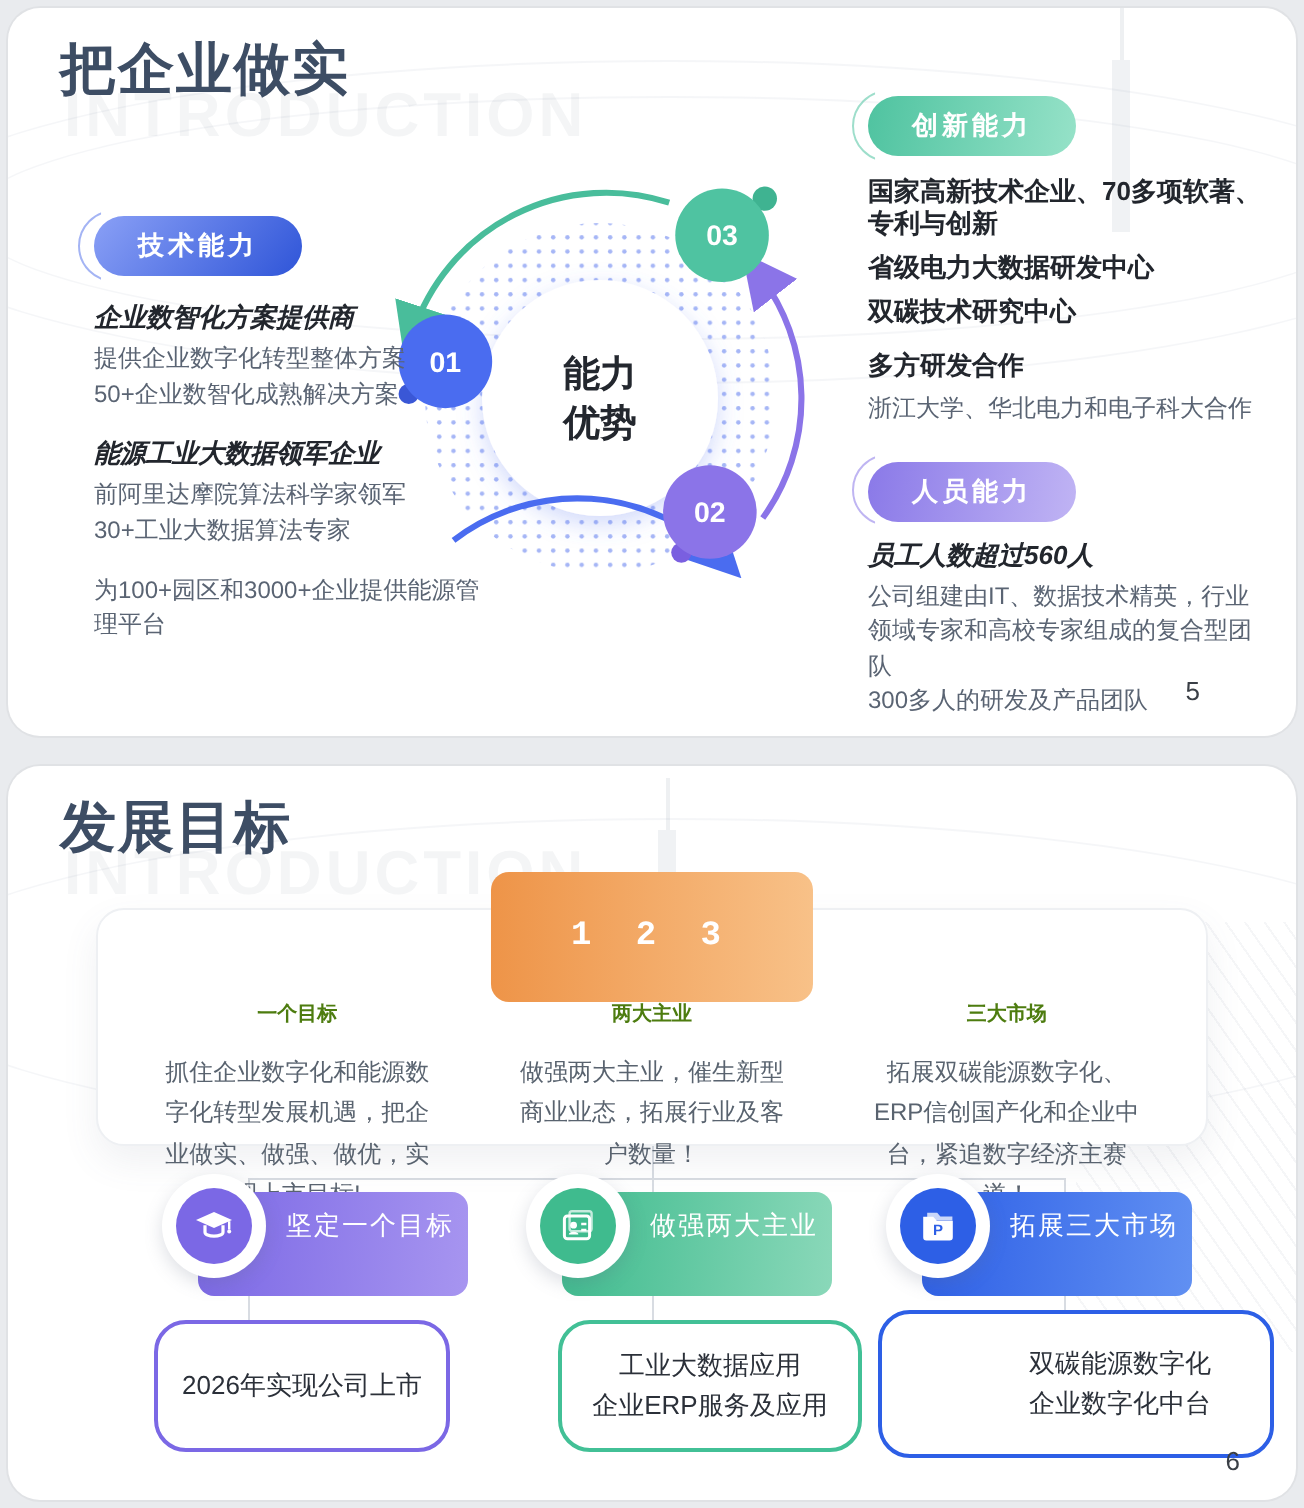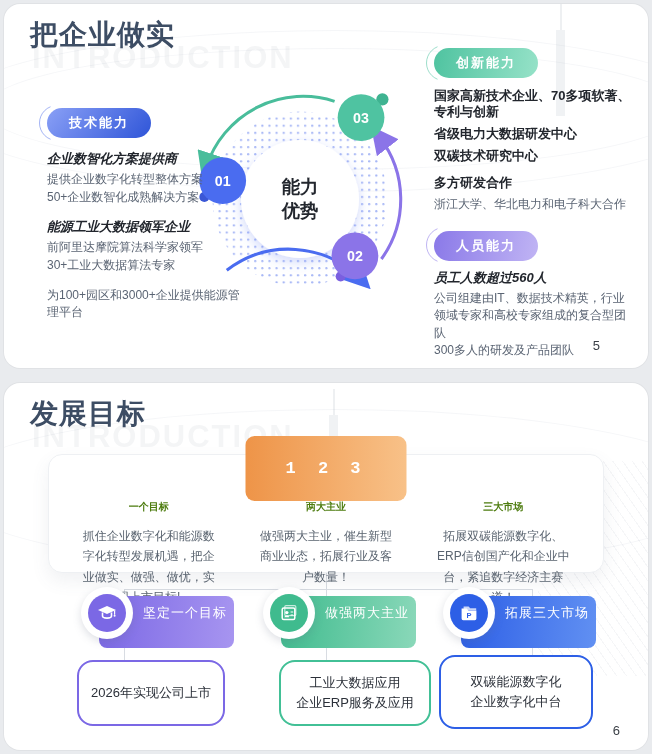--- a/index.html
+++ b/index.html
@@ -119,21 +119,21 @@
   #banner2 .disc-inner{background:#3fbb8e;}
   #banner3 .disc-inner{background:#2d5fe6;}
 
   .obox{
     position:absolute;z-index:3;background:#fff;border-radius:16px;border:2px solid;
     display:flex;flex-direction:column;align-items:center;justify-content:center;
     font-size:13px;color:#2b3039;line-height:1.55;text-align:center;
   }
   #obox1{left:73px;top:277px;width:144px;height:62px;border-color:#7b68e5;}
   #obox2{left:255px;top:277px;width:148px;height:62px;border-color:#42c096;margin-left:20px;}
-  #obox3{left:435px;top:272px;width:150px;height:70px;border-color:#2d5fe6;}
+  #obox3{left:435px;top:272px;width:150px;height:70px;border-color:#2d5fe6;padding-left:44px;}
 </style>
 </head>
 <body>
 
 <div class="slide" id="slide1">
   <div class="deco-ellipse" style="left:-60px;top:26px;width:780px;height:160px;"></div>
   <div class="deco-ellipse" style="left:-20px;top:44px;width:700px;height:120px;"></div>
   <div class="tower" style="left:552px;top:26px;height:86px;"></div>
   <div class="watermark">INTRODUCTION</div>
   <div class="slide-title">把企业做实</div>

